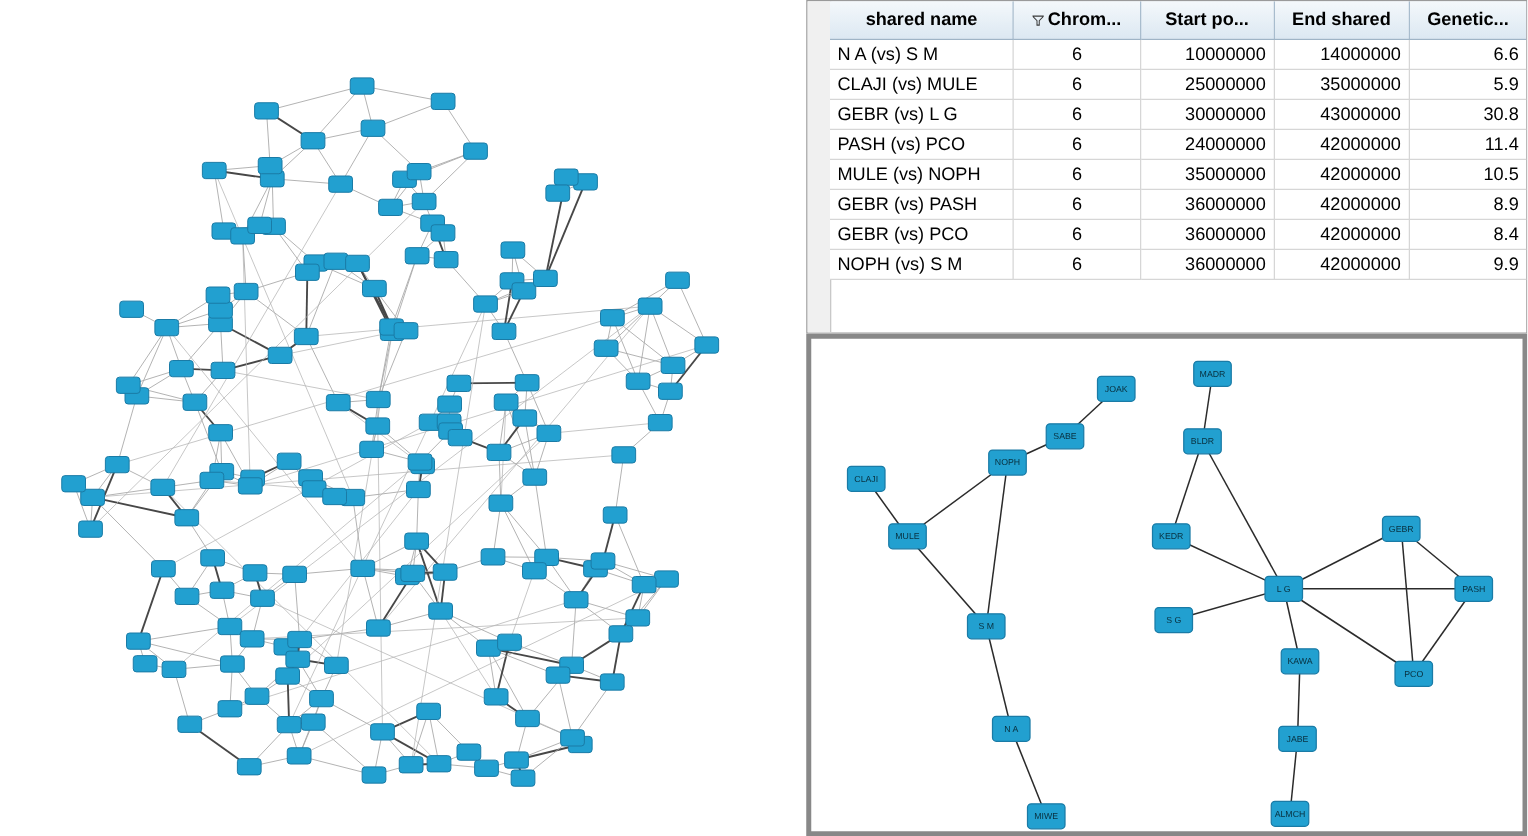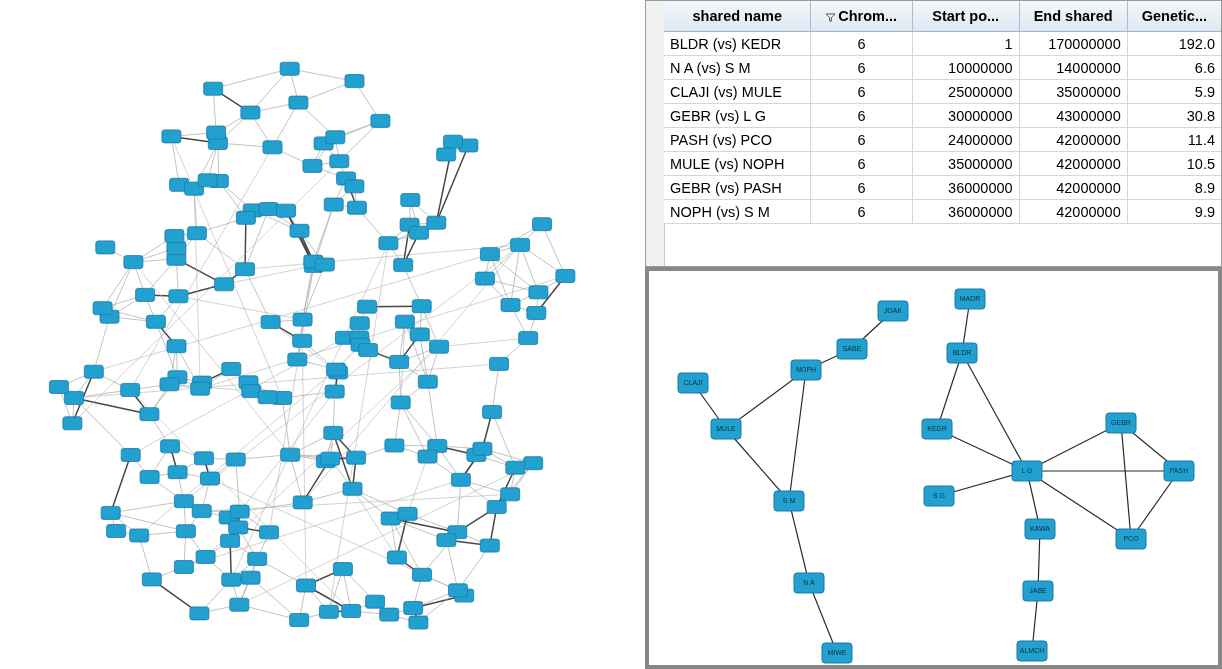--- a/index.html
+++ b/index.html
@@ -1043,27 +1043,20 @@
             <th class="c-end">
               <span>End shared</span>
             </th>
             <th class="c-gen">
               <span>Genetic...</span>
             </th>
           </tr>
         </thead>
         <tbody id="table-body">
             <tr>
-              <td class="c-name">BLDR (vs) KEDR</td>
-              <td class="c-chrom ctr">6</td>
-              <td class="c-start num">1</td>
-              <td class="c-end num">170000000</td>
-              <td class="c-gen num">192.0</td>
-            </tr>
-            <tr>
               <td class="c-name">N A (vs) S M</td>
               <td class="c-chrom ctr">6</td>
               <td class="c-start num">10000000</td>
               <td class="c-end num">14000000</td>
               <td class="c-gen num">6.6</td>
             </tr>
             <tr>
               <td class="c-name">CLAJI (vs) MULE</td>
               <td class="c-chrom ctr">6</td>
               <td class="c-start num">25000000</td>
@@ -1092,20 +1085,27 @@
               <td class="c-gen num">10.5</td>
             </tr>
             <tr>
               <td class="c-name">GEBR (vs) PASH</td>
               <td class="c-chrom ctr">6</td>
               <td class="c-start num">36000000</td>
               <td class="c-end num">42000000</td>
               <td class="c-gen num">8.9</td>
             </tr>
             <tr>
+              <td class="c-name">GEBR (vs) PCO</td>
+              <td class="c-chrom ctr">6</td>
+              <td class="c-start num">36000000</td>
+              <td class="c-end num">42000000</td>
+              <td class="c-gen num">8.4</td>
+            </tr>
+            <tr>
               <td class="c-name">NOPH (vs) S M</td>
               <td class="c-chrom ctr">6</td>
               <td class="c-start num">36000000</td>
               <td class="c-end num">42000000</td>
               <td class="c-gen num">9.9</td>
             </tr>
           </tbody>
       </table>
     </div>
 

